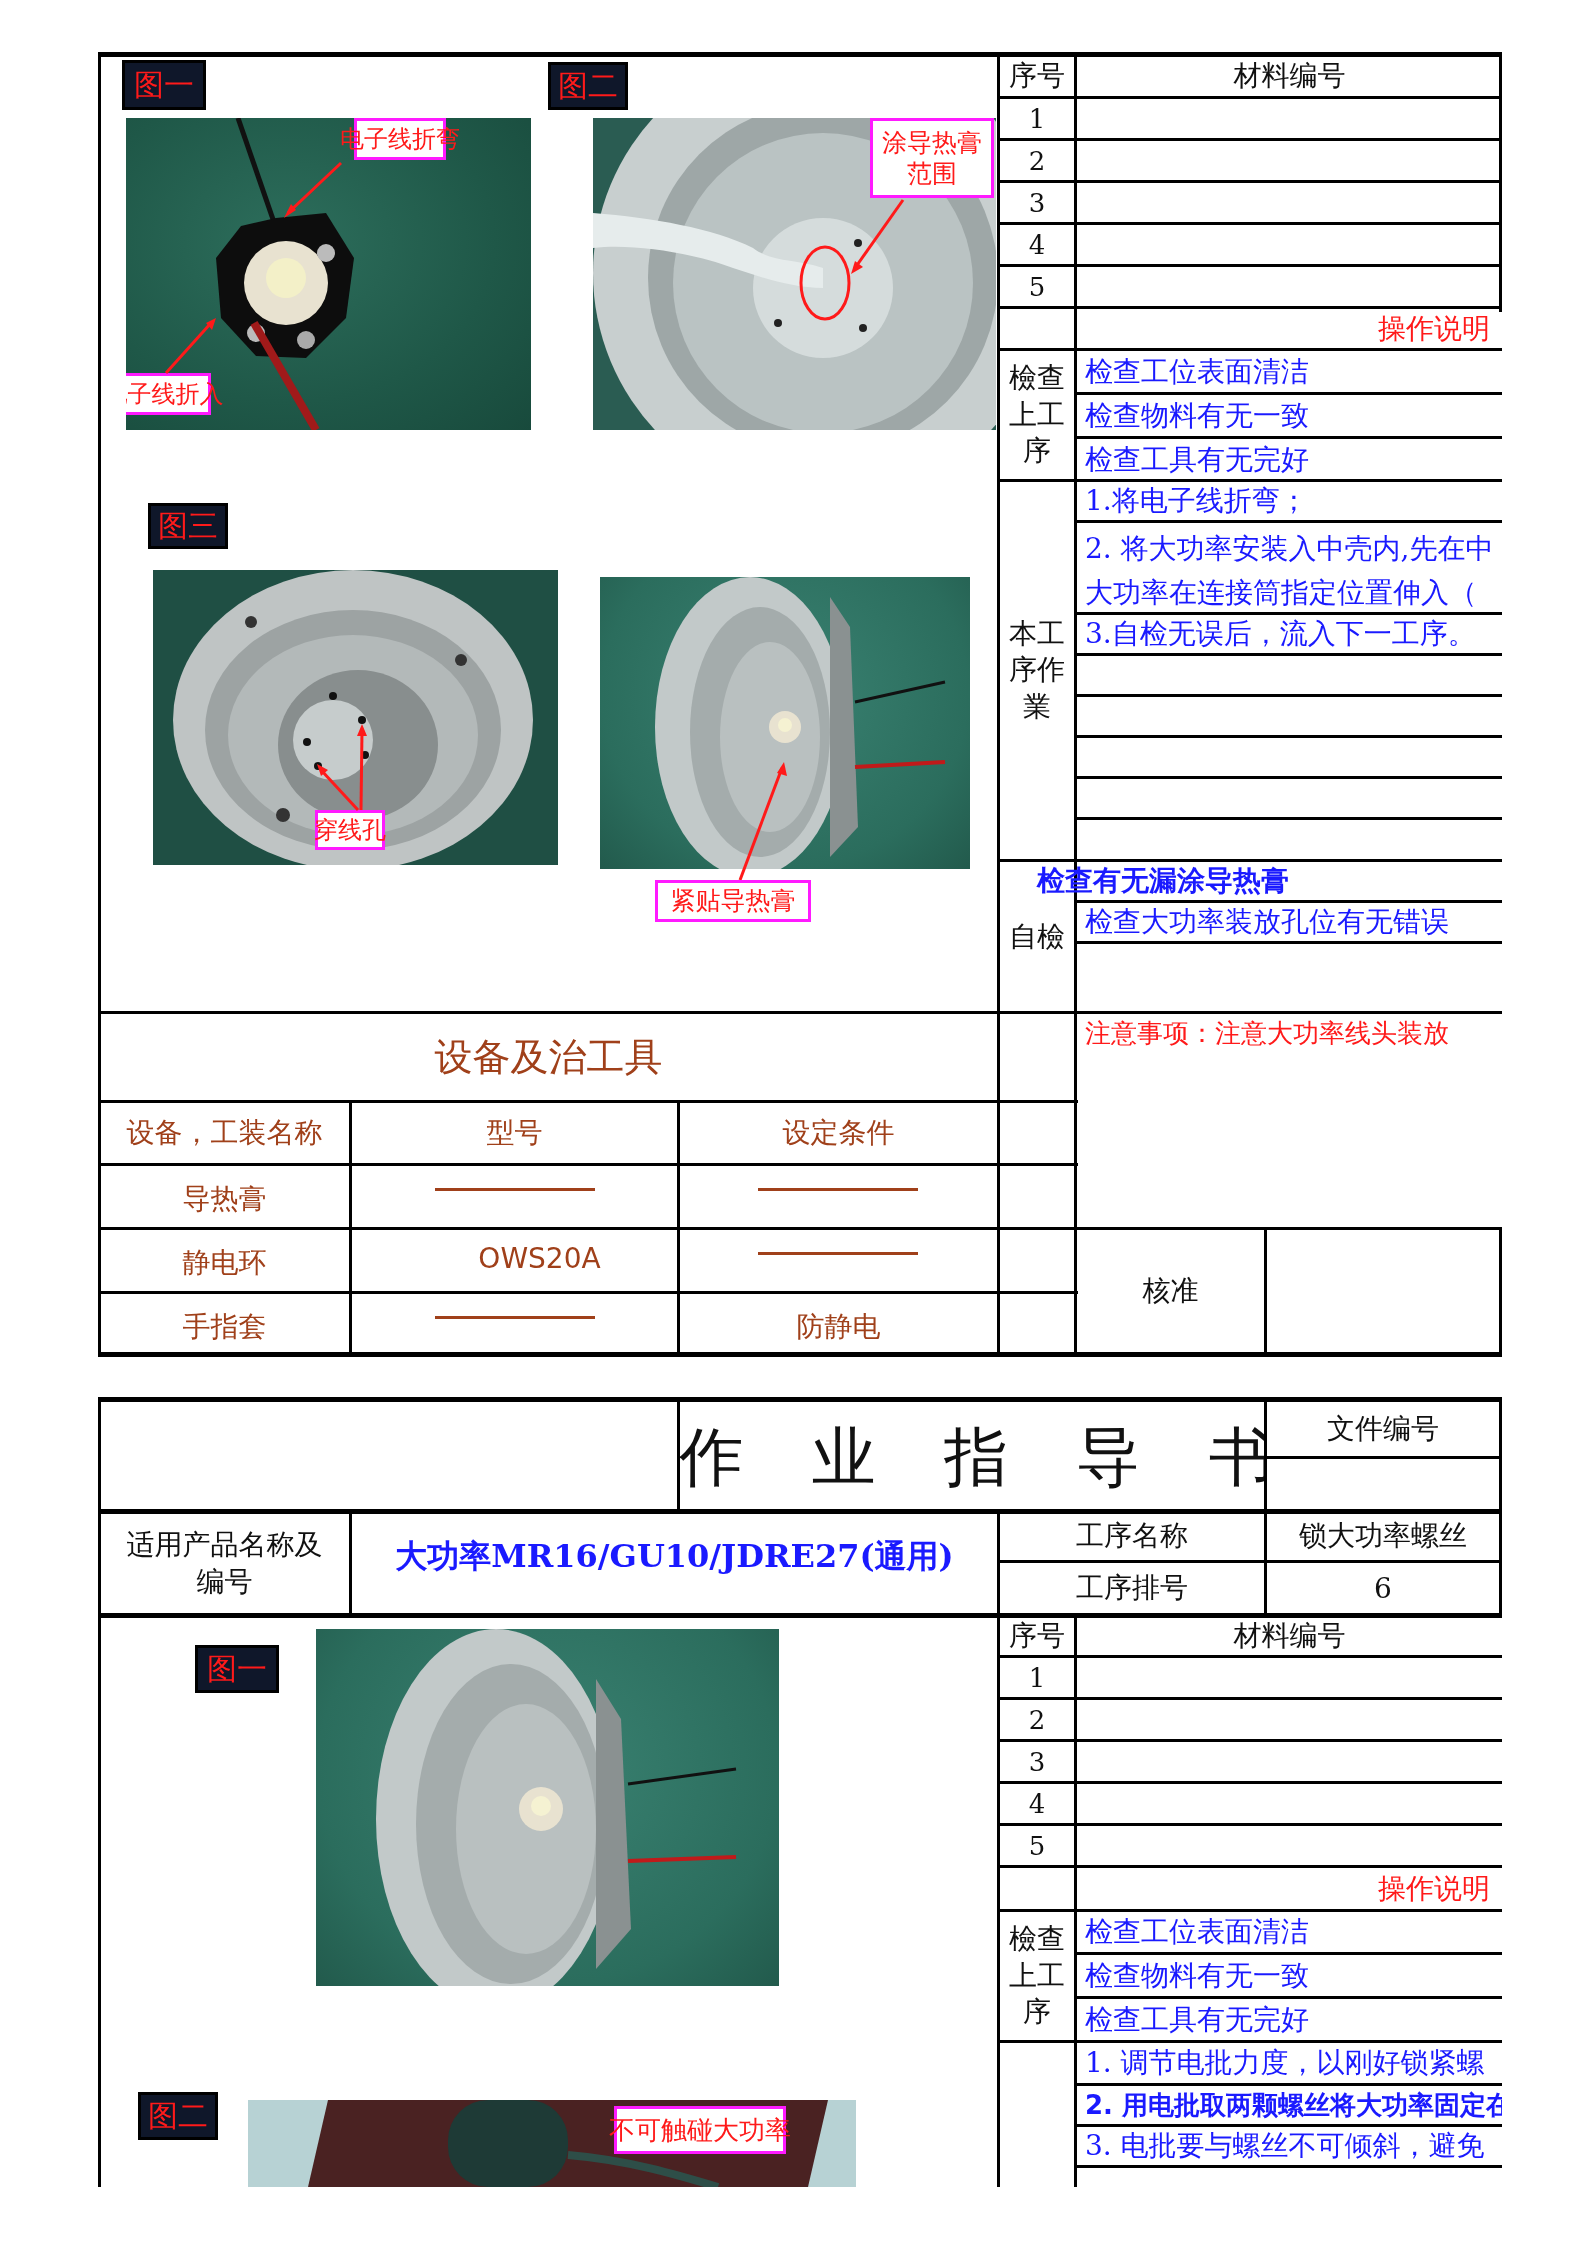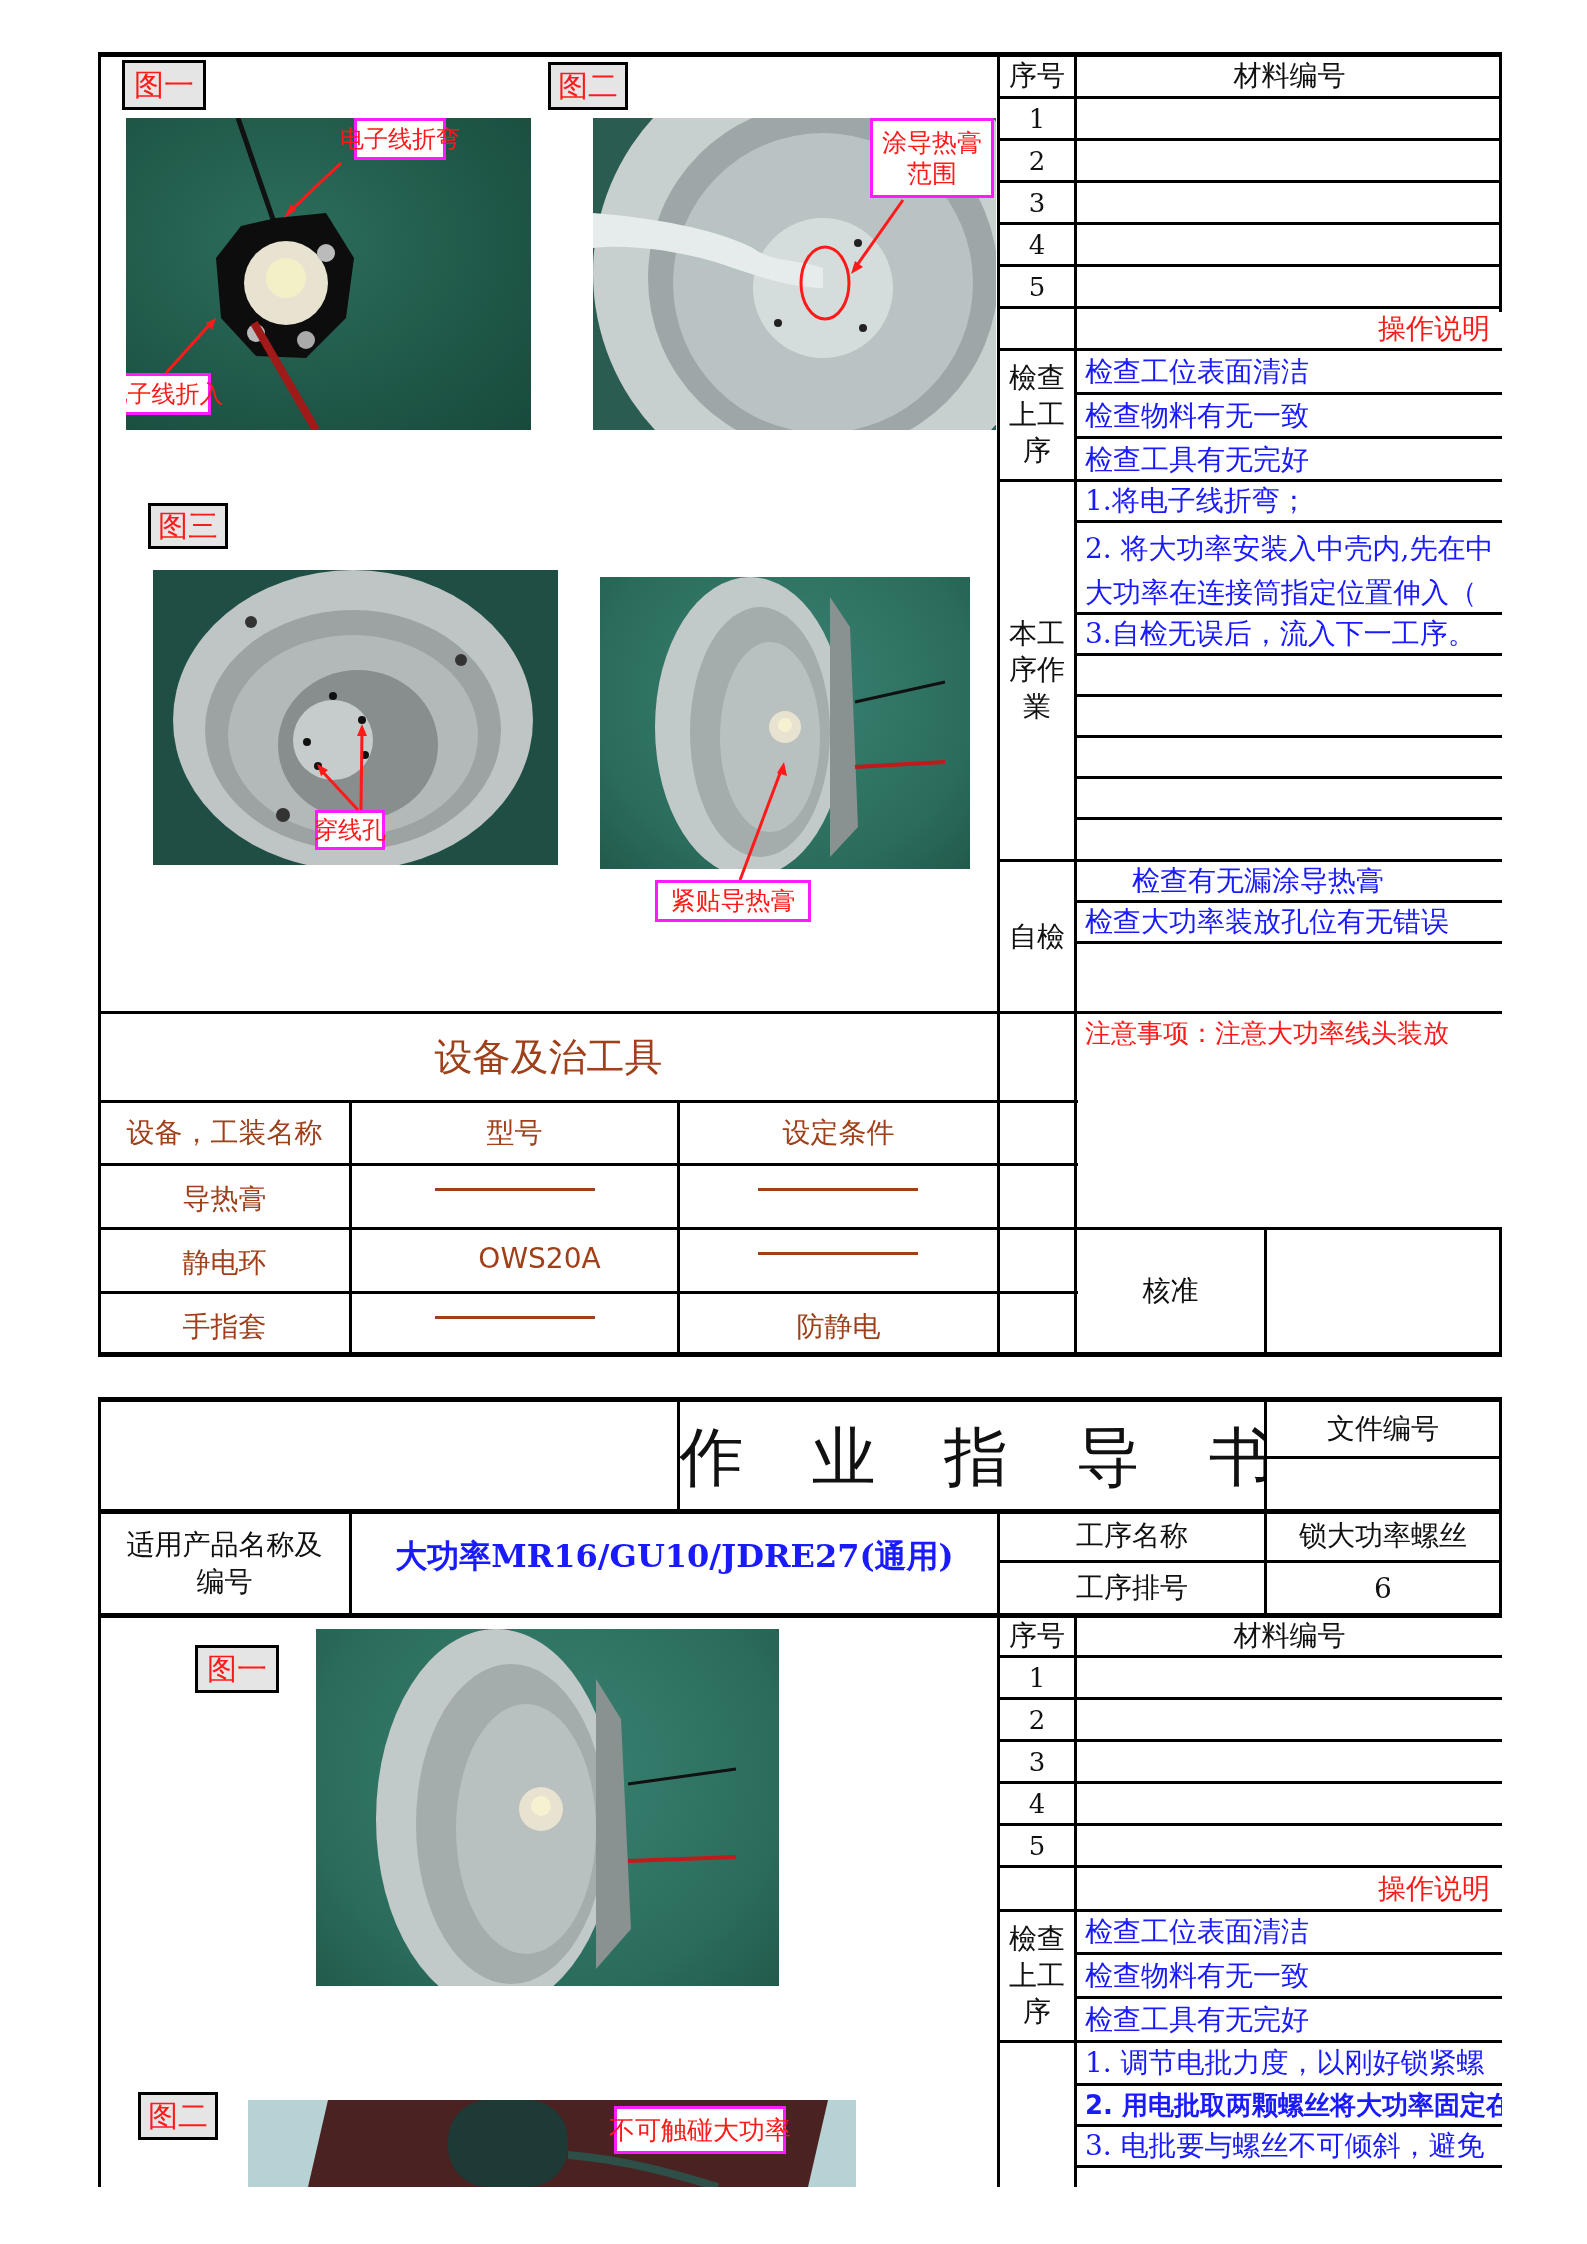--- a/index.html
+++ b/index.html
@@ -10,21 +10,21 @@
   .thick { height:5px; }
   .cell { position:absolute; box-sizing:border-box; display:flex; align-items:center; justify-content:center; text-align:center; overflow:hidden; white-space:nowrap; }
   .left { justify-content:flex-start; padding-left:8px; }
   .blue { color:#1a1aff; }
   .red { color:#ff1a1a; }
   .brown { color:#a0401a; font-family:"DejaVu Sans","Liberation Sans",sans-serif; }
   .black { color:#111; }
   .f26 { font-size:26px; }
   .f28 { font-size:28px; }
   .f36 { font-size:38px; }
-  .fig-label { position:absolute; box-sizing:border-box; border:3px solid #000; background:#e5e5e5; color:#ff1a1a; font-size:30px; display:flex; align-items:center; justify-content:center; font-family:"DejaVu Sans","Liberation Sans",sans-serif; }
+  .fig-label { position:absolute; box-sizing:border-box; border:3px solid #000; background:#0f172a; color:#ff1a1a; font-size:30px; display:flex; align-items:center; justify-content:center; font-family:"DejaVu Sans","Liberation Sans",sans-serif; }
   .callout { position:absolute; box-sizing:border-box; border:3px solid #ff1aff; background:#fff; color:#ff1a1a; font-size:26px; display:flex; align-items:center; justify-content:center; text-align:center; line-height:1.25; font-family:"DejaVu Sans","Liberation Sans",sans-serif; white-space:nowrap; }
   .photo { position:absolute; overflow:hidden; }
   .green-bg { background: radial-gradient(ellipse at 40% 40%, #2d6e5c 0%, #1f5848 60%, #184a3c 100%); }
   .teal-bg { background: radial-gradient(ellipse at 50% 40%, #3a8272 0%, #2b6d5d 70%, #225a4c 100%); }
   .dash { position:absolute; height:3px; background:#a0401a; }
   .vtext { display:flex; flex-direction:column; align-items:center; justify-content:center; line-height:1.3; }
 </style>
 </head>
 <body>
 
@@ -174,21 +174,21 @@
     <span>本工</span>
     <span>序作</span>
     <span>業</span>
   </div>
   <div class="cell blue f28 left" style="left:1077px; top:482px; width:425px; height:38px;">1.将电子线折弯；</div>
   <div class="cell blue f28 left" style="left:1077px; top:530px; width:425px; height:38px;">2. 将大功率安装入中壳内,先在中</div>
   <div class="cell blue f28 left" style="left:1077px; top:574px; width:425px; height:38px;">大功率在连接筒指定位置伸入（</div>
   <div class="cell blue f28 left" style="left:1077px; top:615px; width:425px; height:38px;">3.自检无误后，流入下一工序。</div>
 
   <div class="cell black f28" style="left:1000px; top:862px; width:74px; height:149px;">自檢</div>
-  <div class="cell blue f28 left" style="left:1124px; top:862px; width:425px; height:38px;">检查有无漏涂导热膏</div>
+  <div class="cell blue f28 left" style="left:1029px; top:862px; width:425px; height:38px;font-weight:bold;">检查有无漏涂导热膏</div>
   <div class="cell blue f28 left" style="left:1077px; top:903px; width:425px; height:38px;">检查大功率装放孔位有无错误</div>
 
   <div class="cell red f26 left" style="left:1077px; top:1016px; width:425px; height:42px; align-items:flex-start;">注意事项：注意大功率线头装放</div>
 
   <div class="hl" style="left:98px; top:1100px; width:980px;"></div>
   <div class="hl" style="left:98px; top:1163px; width:980px;"></div>
   <div class="hl" style="left:98px; top:1227px; width:1404px;"></div>
   <div class="hl" style="left:98px; top:1291px; width:980px;"></div>
   <div class="vl" style="left:349px; top:1100px; height:255px;"></div>
   <div class="vl" style="left:677px; top:1100px; height:255px;"></div>

